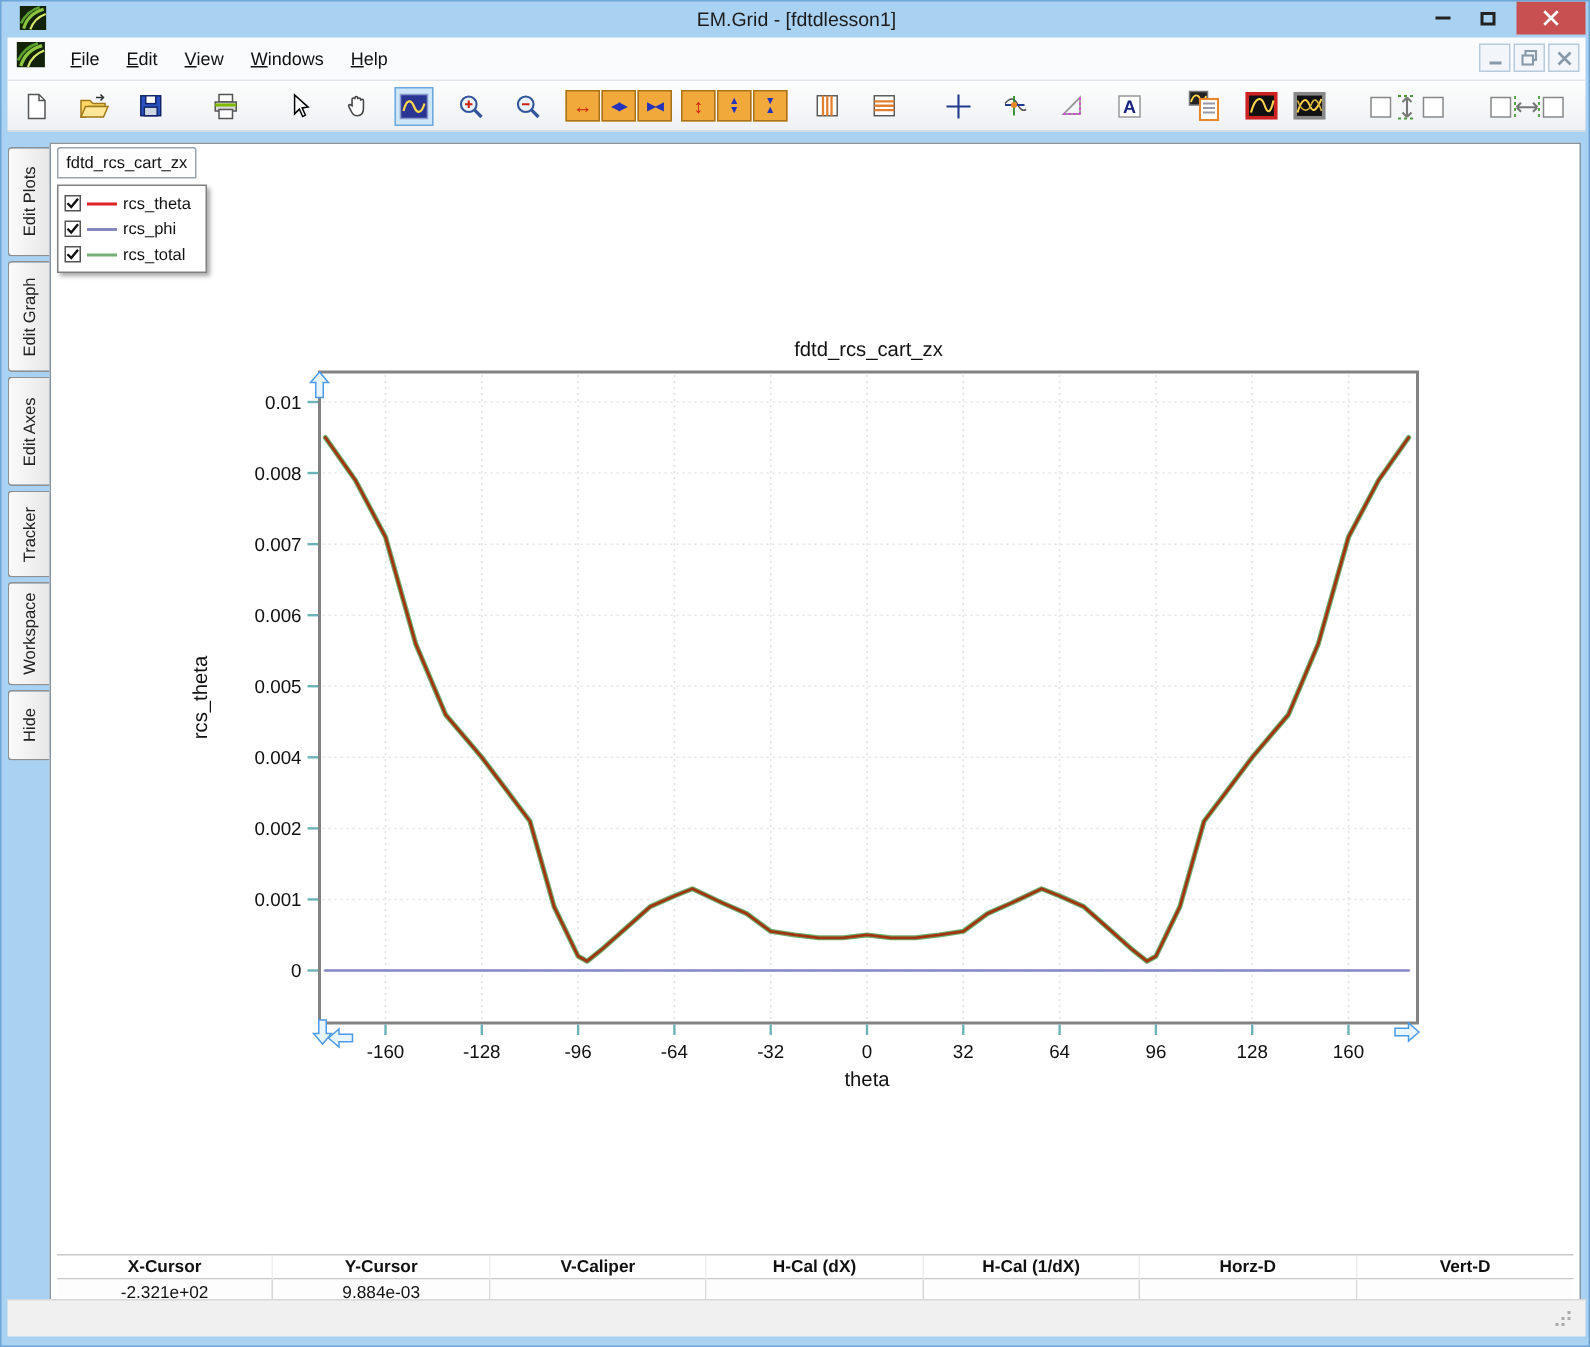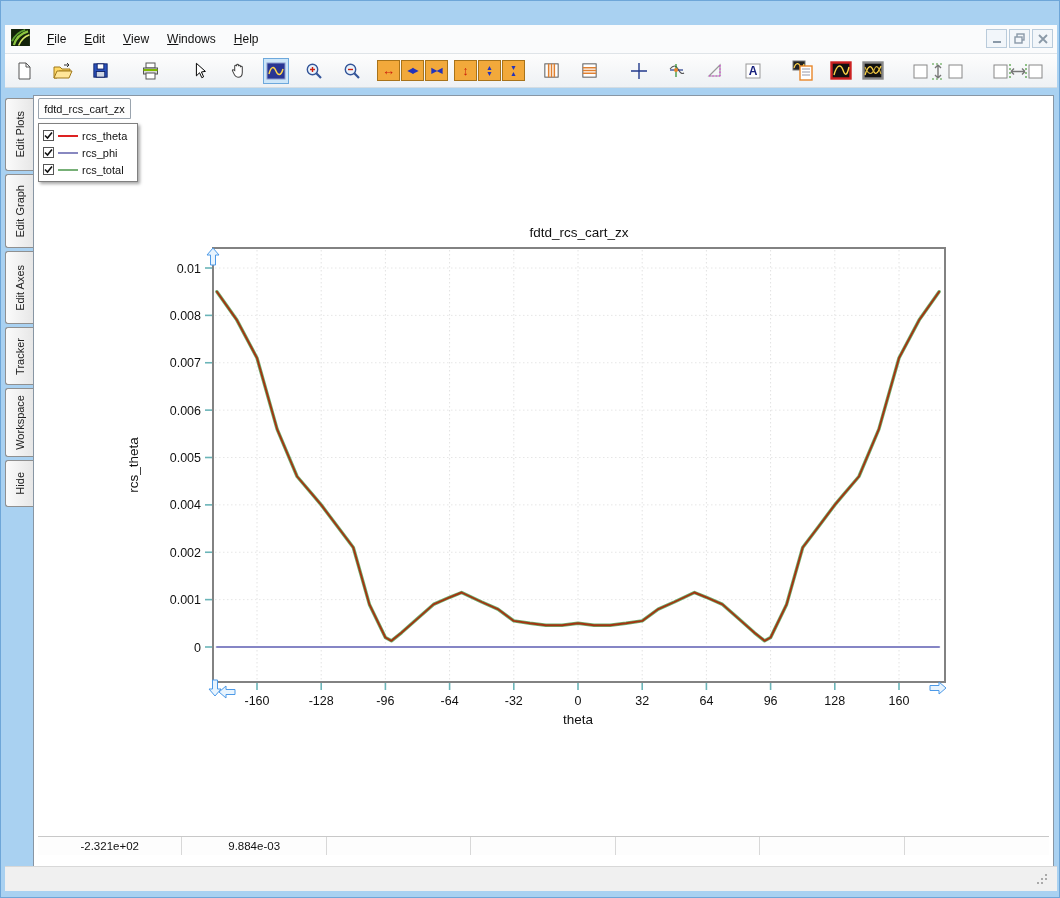--- a/index.html
+++ b/index.html
@@ -75,20 +75,42 @@
     background: #f0f0f0; border-top: 1px solid #d8d8d8; }
   .grip { position: absolute; right: 10px; bottom: 7px; width: 2px; height: 2px; background: transparent;
     box-shadow: 0 0 0 1px transparent, 0 -8px #aaa, 0 -4px #aaa, 0 0 #aaa, -4px -4px #aaa, -4px 0 #aaa, -8px 0 #aaa; }
   svg text { font-family: "Liberation Sans", sans-serif; }
 </style>
 </head>
 <body>
 
 <div id="app">
 
+  <div class="titlebar">
+    <span class="app-ico">
+      <svg width="18" height="16" viewBox="0 0 20 18">
+        <rect width="20" height="18" fill="#12230a"></rect>
+        <path d="M1 13 C 4 7, 8 3, 15 1" stroke="#5a9e2f" stroke-width="2" fill="none"></path>
+        <path d="M3 17 C 5 10, 9 5, 18 2.5" stroke="#8cc63f" stroke-width="2.4" fill="none"></path>
+        <path d="M8 17.5 C 10 12, 14 8, 19.5 6" stroke="#d7e86a" stroke-width="1.6" fill="none"></path>
+      </svg>
+    </span>
+    <div class="title">EM.Grid - [fdtdlesson1]</div>
+    <div class="cap-btn btn-min">
+      <span class="glyph-minimize"></span>
+    </div>
+    <div class="cap-btn btn-max">
+      <span class="glyph-maximize"></span>
+    </div>
+    <div class="cap-btn btn-close">
+      <svg width="12" height="12" viewBox="0 0 12 12">
+        <path d="M1.5 1.5 L10.5 10.5 M10.5 1.5 L1.5 10.5" stroke="#fff" stroke-width="1.8"></path>
+      </svg>
+    </div>
+  </div>
 
   <div class="menubar">
     <span class="app-ico">
       <svg width="19" height="17" viewBox="0 0 20 18">
         <rect width="20" height="18" fill="#12230a"></rect>
         <path d="M1 13 C 4 7, 8 3, 15 1" stroke="#5a9e2f" stroke-width="2" fill="none"></path>
         <path d="M3 17 C 5 10, 9 5, 18 2.5" stroke="#8cc63f" stroke-width="2.4" fill="none"></path>
         <path d="M8 17.5 C 10 12, 14 8, 19.5 6" stroke="#d7e86a" stroke-width="1.6" fill="none"></path>
       </svg>
     </span>
@@ -437,20 +459,29 @@
       <text x="544" y="628" font-size="13.5" fill="#111" text-anchor="middle">theta</text>
       <text x="104" y="369" font-size="13.5" fill="#111" text-anchor="middle" transform="rotate(-90 104 369)">rcs_theta</text>
 
       <polygon points="179,152 173,159 176.5,159 176.5,169 181.5,169 181.5,159 185,159" fill="#e8f4fe" stroke="#4d9ae8"></polygon>
       <polygon points="181,600 175,593 178.5,593 178.5,584 183.5,584 183.5,593 187,593" fill="#e8f4fe" stroke="#4d9ae8"></polygon>
       <polygon points="185,596 192,590 192,593.5 201,593.5 201,598.5 192,598.5 192,602" fill="#e8f4fe" stroke="#4d9ae8"></polygon>
       <polygon points="912,592 905,586 905,589.5 896,589.5 896,594.5 905,594.5 905,598" fill="#e8f4fe" stroke="#4d9ae8"></polygon>
     </svg>
 
     <div class="status-table">
+      <div class="st-row st-head">
+        <div class="st-cell">X-Cursor</div>
+        <div class="st-cell">Y-Cursor</div>
+        <div class="st-cell">V-Caliper</div>
+        <div class="st-cell">H-Cal (dX)</div>
+        <div class="st-cell">H-Cal (1/dX)</div>
+        <div class="st-cell">Horz-D</div>
+        <div class="st-cell" style="border-right:none">Vert-D</div>
+      </div>
       <div class="st-row st-vals">
         <div class="st-cell">-2.321e+02</div>
         <div class="st-cell">9.884e-03</div>
         <div class="st-cell"></div>
         <div class="st-cell"></div>
         <div class="st-cell"></div>
         <div class="st-cell"></div>
         <div class="st-cell" style="border-right:none"></div>
       </div>
     </div>

